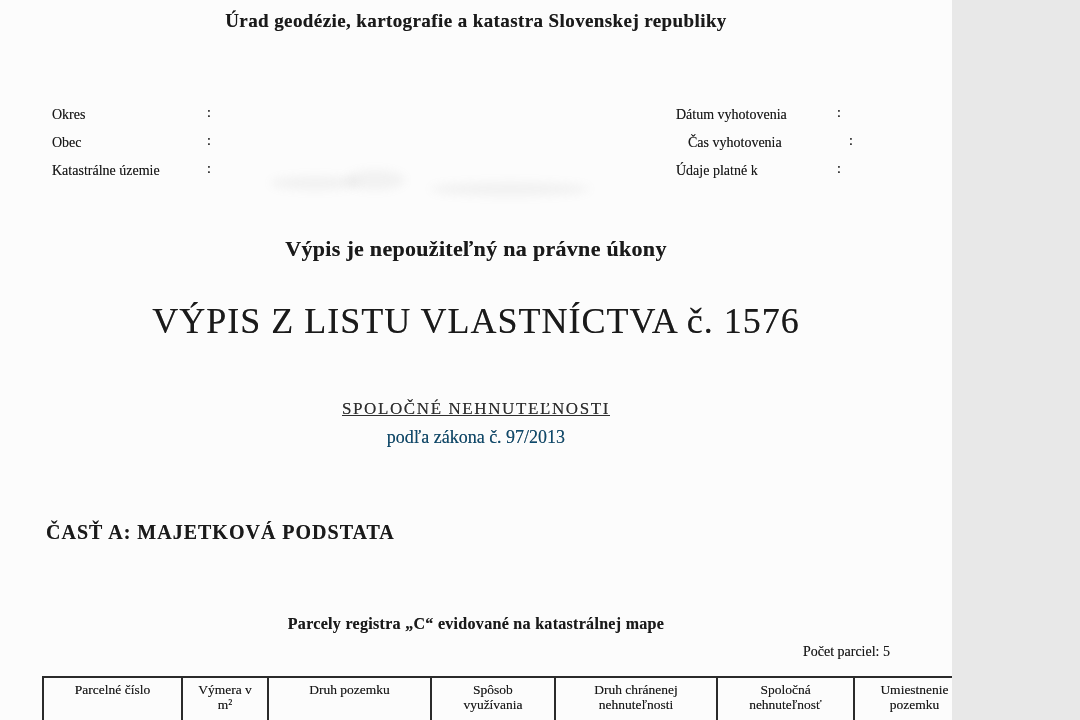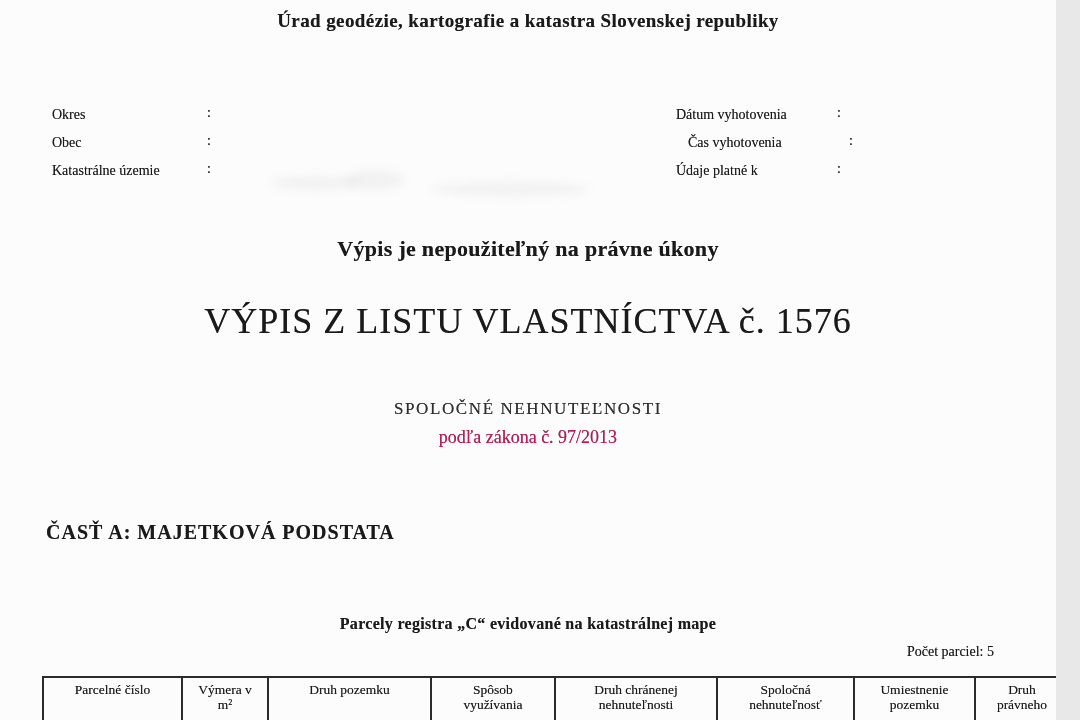--- a/index.html
+++ b/index.html
@@ -1,38 +1,38 @@
 <!DOCTYPE html>
 <html><head>
 <meta charset="utf-8">
 <style>
   html,body{margin:0;padding:0;background:#e8e8e8;}
   #page{
     position:relative;
-    width:1056px;height:720px;
+    width:952px;height:720px;
     background:#fcfcfc;
     overflow:hidden;
     font-family:"Liberation Serif","DejaVu Serif",serif;
     color:#1a1a1a;
     text-shadow:0 0 0.5px rgba(20,20,20,0.55);
   }
   .abs{position:absolute;}
   .center{left:0;right:0;text-align:center;}
 
   .org-line{top:10px;font-size:19px;font-weight:bold;letter-spacing:0.4px;}
   .doc-type{top:36px;font-size:24px;font-weight:bold;letter-spacing:1.2px;}
 
   .meta-label{font-size:14px;}
   .meta-colon{font-size:14px;}
   .meta-value{font-size:14px;}
 
   .disclaimer{top:236px;font-size:22px;font-weight:bold;letter-spacing:0.3px;}
   .lv-title{top:300px;font-size:36px;font-weight:normal;letter-spacing:1px;}
-  .subtitle{top:399px;font-size:17px;letter-spacing:1.6px;color:#2e2e2e;}
-  .subtitle2{top:427px;font-size:18px;color:#be185d;}
+  .subtitle{top:399px;font-size:17px;letter-spacing:1.6px;color:#2e2e2e;text-decoration:underline;}
+  .subtitle2{top:427px;font-size:18px;color:#0c4a6e;}
 
   .section-a{left:46px;top:521px;font-size:20px;font-weight:bold;letter-spacing:1px;}
 
   .parcels-heading{top:615px;font-size:16px;font-weight:bold;letter-spacing:0.3px;}
   .parcel-count{top:644px;right:62px;font-size:14px;}
 
   table.parcel-table{
     position:absolute;left:42px;top:676px;
     width:978px;
     border-collapse:collapse;

